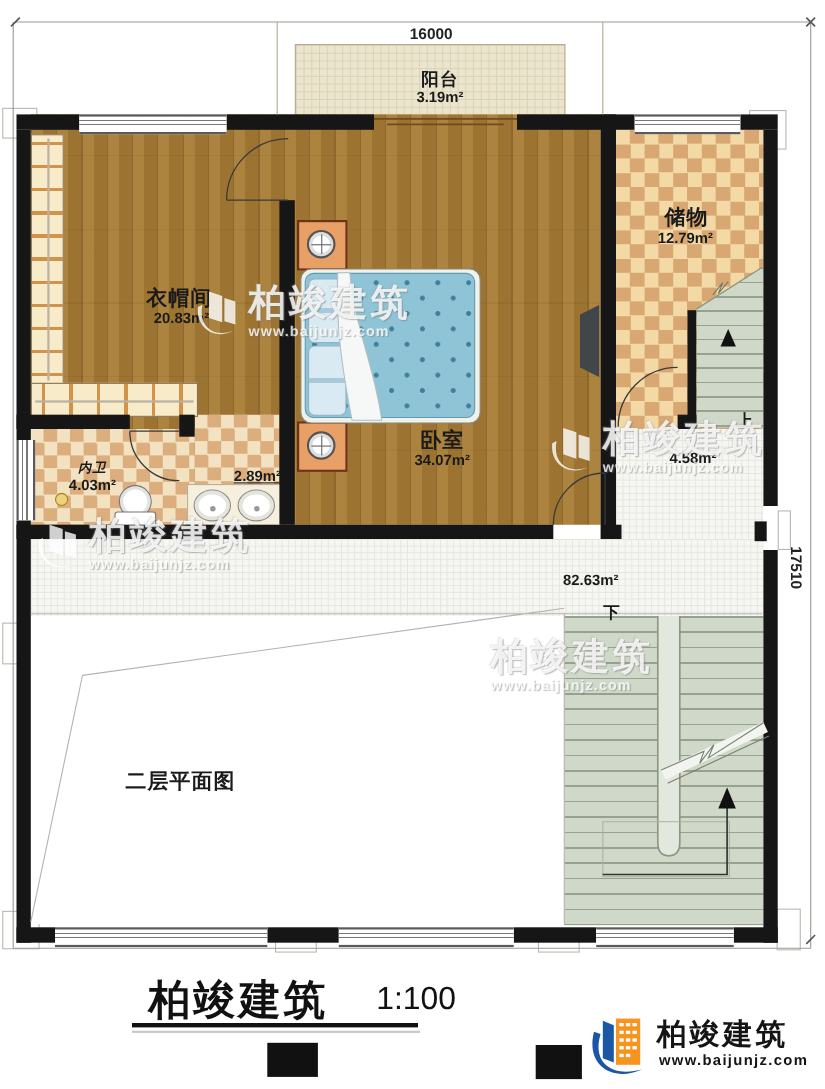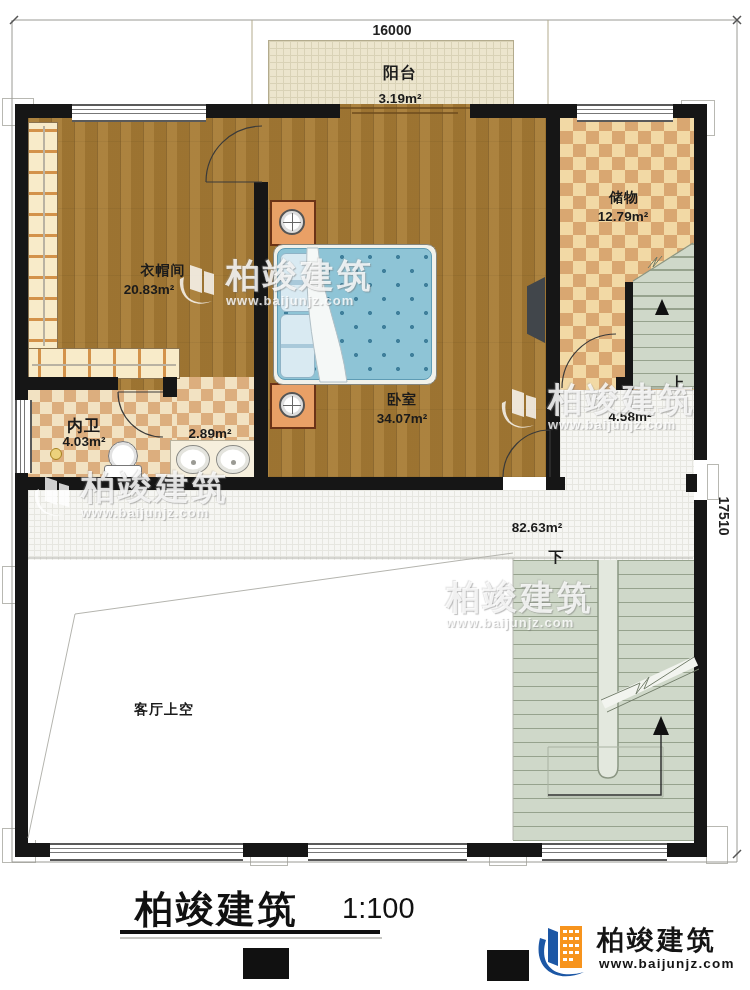--- a/index.html
+++ b/index.html
@@ -66,21 +66,21 @@
      box-shadow:inset 0 0 0 3px #e2e2e2;}
   .counter{background:#f6efdd;border:1px solid #b9b19c;}
   .sink{position:absolute;width:32px;height:27px;background:#fff;border:1.5px solid #8a8a84;
      border-radius:50%;box-shadow:inset 0 0 0 3.5px #e4e4de;}
   .sink::after{content:"";position:absolute;left:50%;top:60%;width:5px;height:5px;margin:-2px;
      border-radius:50%;background:#9a9a94;}
   .drain{background:#ecd27c;border:1.5px solid #a5801f;border-radius:50%;}
   
   .lbl{position:absolute;transform:translate(-50%,-50%);font-weight:bold;color:#1b1b1b;
        white-space:nowrap;z-index:40;}
-  .room-name{font-size:14px;letter-spacing:1px;}
+  .room-name{font-size:19px;letter-spacing:1px;}
   .room-area{font-size:13.5px;}
   .dim{font-size:14px;color:#222;}
   .vdim{transform:translate(-50%,-50%) rotate(90deg);}
   
   .wm{position:absolute;display:flex;align-items:center;gap:6px;z-index:45;pointer-events:none;}
   .wm-text{line-height:1;}
   .wm-cjk{font-size:34px;font-weight:bold;letter-spacing:3px;color:rgba(255,255,255,.82);
      text-shadow:1px 1px 1px rgba(110,110,110,.45),-1px -1px 1px rgba(160,160,160,.3);}
   .wm-url{font-size:13px;font-weight:bold;letter-spacing:1px;color:rgba(255,255,255,.8);
      text-shadow:1px 1px 1px rgba(110,110,110,.45);margin-top:2px;}
@@ -207,33 +207,33 @@
       <path d="M607,712 L699,669" stroke="#76816e" stroke-width="1" fill="none"></path>
 
       <path d="M548,747 H663 V797 H548 Z" stroke="#a9b2a2" stroke-width="1" fill="none"></path>
       <path d="M548,795 H661 V734" stroke="#333" stroke-width="1.5" fill="none"></path>
       <polygon points="661,716 653,735 669,735" fill="#111"></polygon>
 
       <path d="M318,248 C323,300 341,335 347,382 L320,382 C311,335 305,295 307,248 Z" fill="#f5f8f7" stroke="#b0bfc6" stroke-width="1"></path>
     </svg>
 
     <div class="lbl room-name" style="left:400px;top:73px;font-size:16px;">阳台</div>
-    <div class="lbl room-area" style="left:400px;top:98px;">3.19m²</div>
+    <div class="lbl room-area" style="left:400px;top:88px;">3.19m²</div>
     <div class="lbl room-name" style="left:624px;top:198px;">储物</div>
     <div class="lbl room-area" style="left:623px;top:216px;">12.79m²</div>
     <div class="lbl room-name" style="left:163px;top:271px;">衣帽间</div>
-    <div class="lbl room-area" style="left:149px;top:289px;">20.83m²</div>
+    <div class="lbl room-area" style="left:165px;top:289px;">20.83m²</div>
     <div class="lbl room-name" style="left:402px;top:400px;">卧室</div>
     <div class="lbl room-area" style="left:402px;top:418px;">34.07m²</div>
-    <div class="lbl room-name" style="left:84px;top:426px;font-size:16px;">内卫</div>
+    <div class="lbl room-name" style="left:84px;top:426px;font-size:12px;font-style:italic;">内卫</div>
     <div class="lbl room-area" style="left:84px;top:441px;">4.03m²</div>
-    <div class="lbl room-area" style="left:210px;top:433px;">2.89m²</div>
+    <div class="lbl room-area" style="left:234px;top:433px;text-decoration:underline;">2.89m²</div>
     <div class="lbl room-area" style="left:537px;top:527px;">82.63m²</div>
     <div class="lbl room-area" style="left:630px;top:416px;">4.58m²</div>
-    <div class="lbl room-name" style="left:164px;top:710px;">客厅上空</div>
+    <div class="lbl room-name" style="left:164px;top:710px;">二层平面图</div>
     <div class="lbl" style="left:677px;top:383px;font-size:15px;">上</div>
     <div class="lbl" style="left:556px;top:557px;font-size:15px;">下</div>
 
     <div class="lbl dim" style="left:392px;top:30px;">16000</div>
     <div class="lbl dim vdim" style="left:724px;top:516px;">17510</div>
 
     <div class="wm" style="left:178px;top:258px;">
       <svg width="42" height="48" viewBox="0 0 42 48">
           <path d="M6,18 C2,38 16,48 34,42 C18,50 0,40 2,20 Z M12,6 L24,10 L24,34 L12,30 Z M26,12 L36,15 L36,36 L26,33 Z" fill="rgba(255,255,255,.8)"></path>
         </svg>

